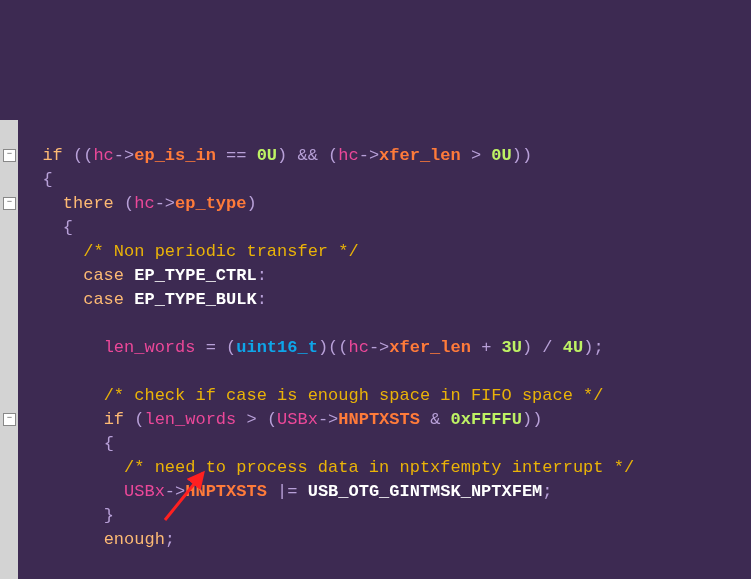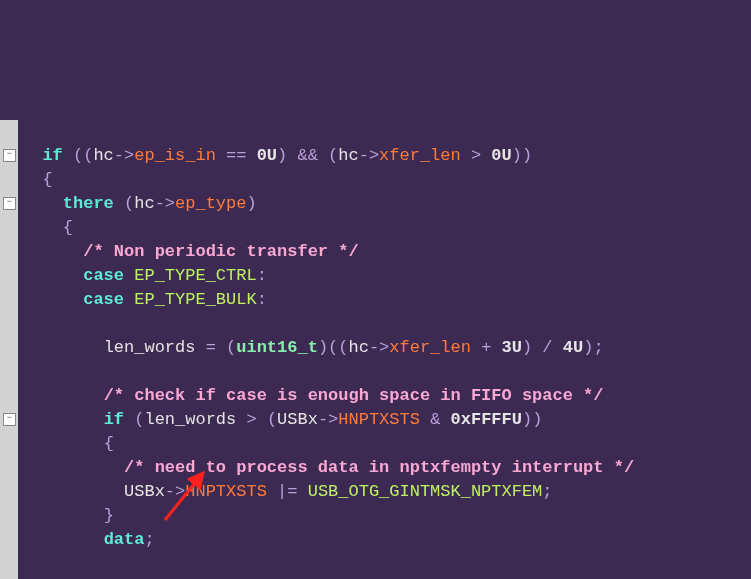--- a/index.html
+++ b/index.html
@@ -1,28 +1,28 @@
 <!DOCTYPE html>
 <html><head>
 <meta charset="utf-8">
 <style>
   html,body{margin:0;padding:0;background:#3d2a52;font-family:Consolas,'Courier New',monospace;font-size:17px;line-height:24px;color:#ddd;white-space:pre;overflow:hidden}
   .editor{position:relative;display:flex}
   .gutter{width:18px;background:#d3d3d3;flex:0 0 18px;position:relative}
   .fold{position:absolute;left:3px;width:11px;height:11px;border:1px solid #888;background:#fff;font-size:9px;line-height:9px;text-align:center;color:#555}
   .code{padding:0 0 0 4px}
-  .kw{color:#5eead4;font-weight:bold}
+  .kw{color:#fdba74;font-weight:normal}
   .br{color:#b8a0d8}
   .op{color:#b8a0d8}
-  .id{color:#e5e5e5}
-  .mem{color:#ff7b3a;font-weight:normal}
-  .num{color:#e5e5e5;font-weight:bold}
-  .cm{color:#f9a8d4;font-weight:bold}
-  .ty{color:#86efac;font-weight:bold}
-  .cap{color:#bef264;font-weight:normal}
+  .id{color:#ec4899}
+  .mem{color:#ff7b3a;font-weight:bold}
+  .num{color:#bef264;font-weight:bold}
+  .cm{color:#eab308;font-weight:normal}
+  .ty{color:#0ea5e9;font-weight:bold}
+  .cap{color:#ffffff;font-weight:bold}
   .arrow{position:absolute;pointer-events:none}
 </style>
 </head>
 <body>
 
 
 
 <div class="editor">
   <div class="gutter">
     <div class="fold" style="top:29px">−</div>
@@ -39,21 +39,21 @@
 <span>      <span class="kw">case</span> <span class="cap">EP_TYPE_BULK</span><span class="op">:</span></span>
 <span> </span>
 <span>        <span class="id">len_words</span> <span class="op">=</span> <span class="br">(</span><span class="ty">uint16_t</span><span class="br">)</span><span class="br">(</span><span class="br">(</span><span class="id">hc</span><span class="op">-&gt;</span><span class="mem">xfer_len</span> <span class="op">+</span> <span class="num">3U</span><span class="br">)</span> <span class="op">/</span> <span class="num">4U</span><span class="br">)</span><span class="op">;</span></span>
 <span> </span>
 <span>        <span class="cm">/* check if case is enough space in FIFO space */</span></span>
 <span>        <span class="kw">if</span> <span class="br">(</span><span class="id">len_words</span> <span class="op">&gt;</span> <span class="br">(</span><span class="id">USBx</span><span class="op">-&gt;</span><span class="mem">HNPTXSTS</span> <span class="op">&amp;</span> <span class="num">0xFFFFU</span><span class="br">)</span><span class="br">)</span></span>
 <span>        <span class="br">{</span></span>
 <span>          <span class="cm">/* need to process data in nptxfempty interrupt */</span></span>
 <span>          <span class="id">USBx</span><span class="op">-&gt;</span><span class="mem">HNPTXSTS</span> <span class="op">|=</span> <span class="cap">USB_OTG_GINTMSK_NPTXFEM</span><span class="op">;</span></span>
 <span>        <span class="br">}</span></span>
-<span>        <span class="kw">data</span><span class="op">;</span></span>
+<span>        <span class="kw">enough</span><span class="op">;</span></span>
 <span> </span>
 <span>      <span class="cm">/* Periodic transfer */</span></span>
 
 
 
 
 
   </div>
 
   <svg class="arrow" style="left:155px;top:345px" width="60" height="60">

